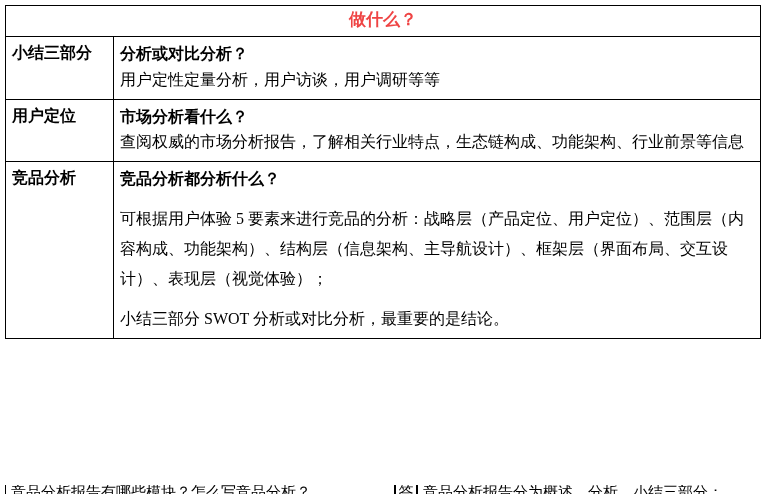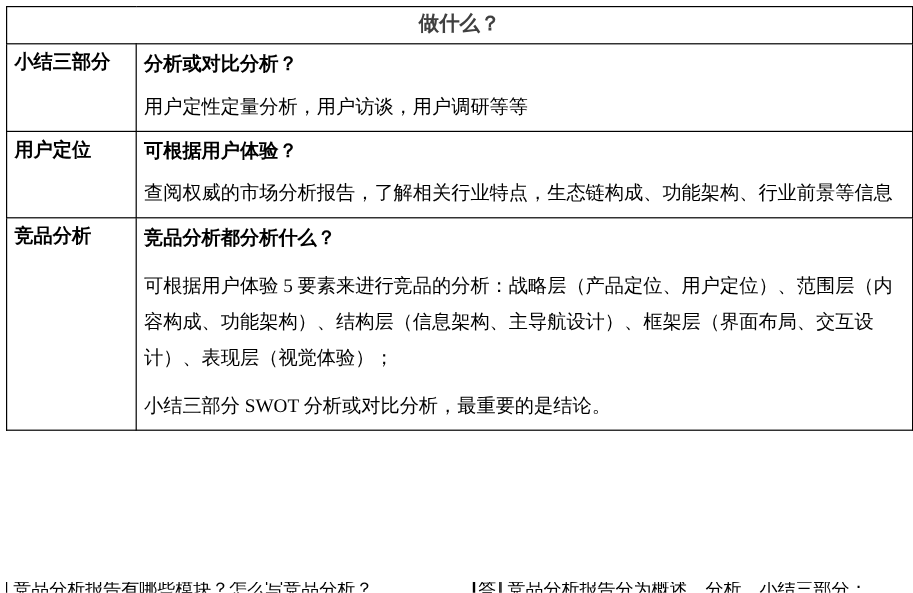--- a/index.html
+++ b/index.html
@@ -28,21 +28,21 @@
   }
   table.doc-table td {
     border: 1px solid #000000;
     vertical-align: top;
     padding: 4px 6px 6px 6px;
   }
   .title-cell {
     text-align: center;
     font-weight: bold;
     font-size: 17px;
-    color: #404040;
+    color: #ef4444;
     padding: 5px 0 7px 0;
     line-height: 1.2;
   }
   .label-cell {
     width: 108px;
     font-weight: bold;
     font-size: 16px;
     line-height: 1.55;
     white-space: nowrap;
   }
@@ -51,21 +51,21 @@
     line-height: 1.6;
   }
   .body-cell p {
     margin: 0;
     padding: 0;
   }
   .body-cell p.q {
     font-weight: bold;
   }
   .body-cell p + p {
-    margin-top: 10px;
+    margin-top: 0;
   }
   .spaced p + p {
     margin-top: 13px;
   }
   .spaced p.a-line {
     line-height: 1.85;
   }
   .footer-strip {
     position: absolute;
     left: 5px;
@@ -110,21 +110,21 @@
         <td class="label-cell">小结三部分</td>
         <td class="body-cell">
           <p class="q">分析或对比分析？</p>
           <p>用户定性定量分析，用户访谈，用户调研等等</p>
         </td>
       </tr>
 
       <tr>
         <td class="label-cell">用户定位</td>
         <td class="body-cell">
-          <p class="q">可根据用户体验？</p>
+          <p class="q">市场分析看什么？</p>
           <p>查阅权威的市场分析报告，了解相关行业特点，生态链构成、功能架构、行业前景等信息</p>
         </td>
       </tr>
 
       <tr>
         <td class="label-cell">竞品分析</td>
         <td class="body-cell spaced">
           <p class="q">竞品分析都分析什么？</p>
           <p class="a-line">可根据用户体验 5 要素来进行竞品的分析：战略层（产品定位、用户定位）、范围层（内容构成、功能架构）、结构层（信息架构、主导航设计）、框架层（界面布局、交互设计）、表现层（视觉体验）；</p>
           <p>小结三部分 SWOT 分析或对比分析，最重要的是结论。</p>

